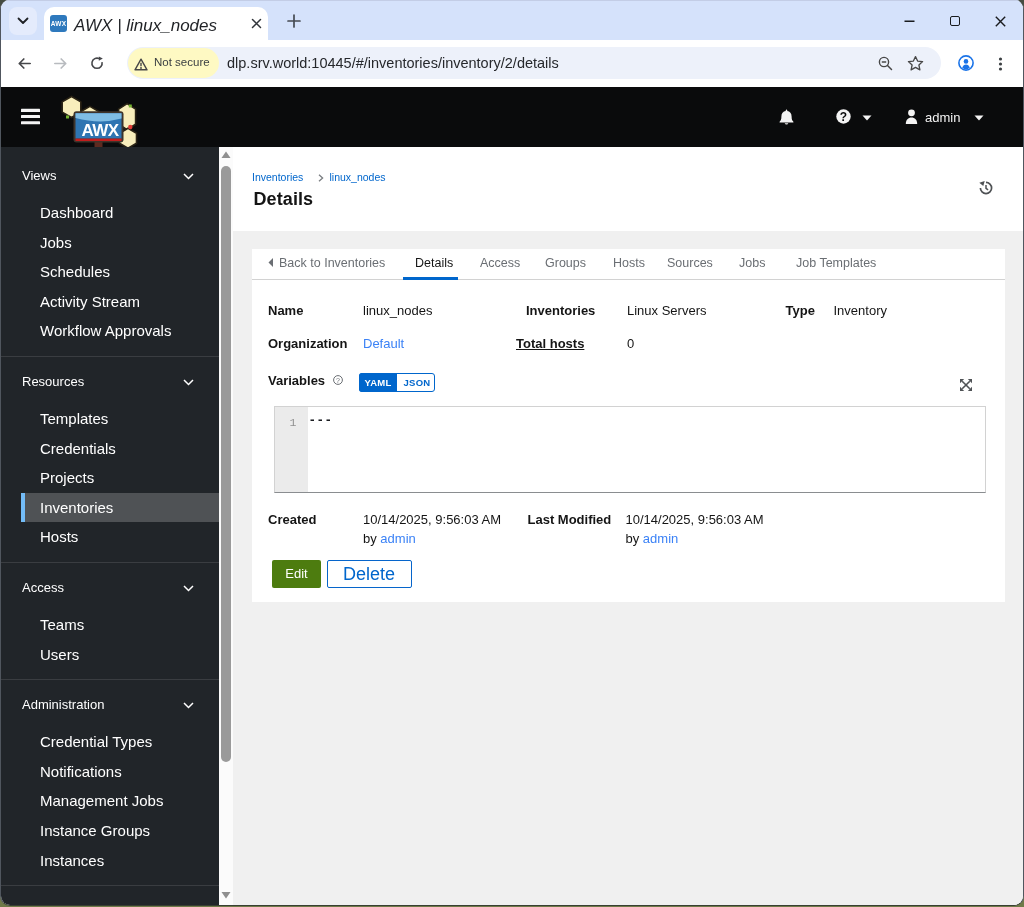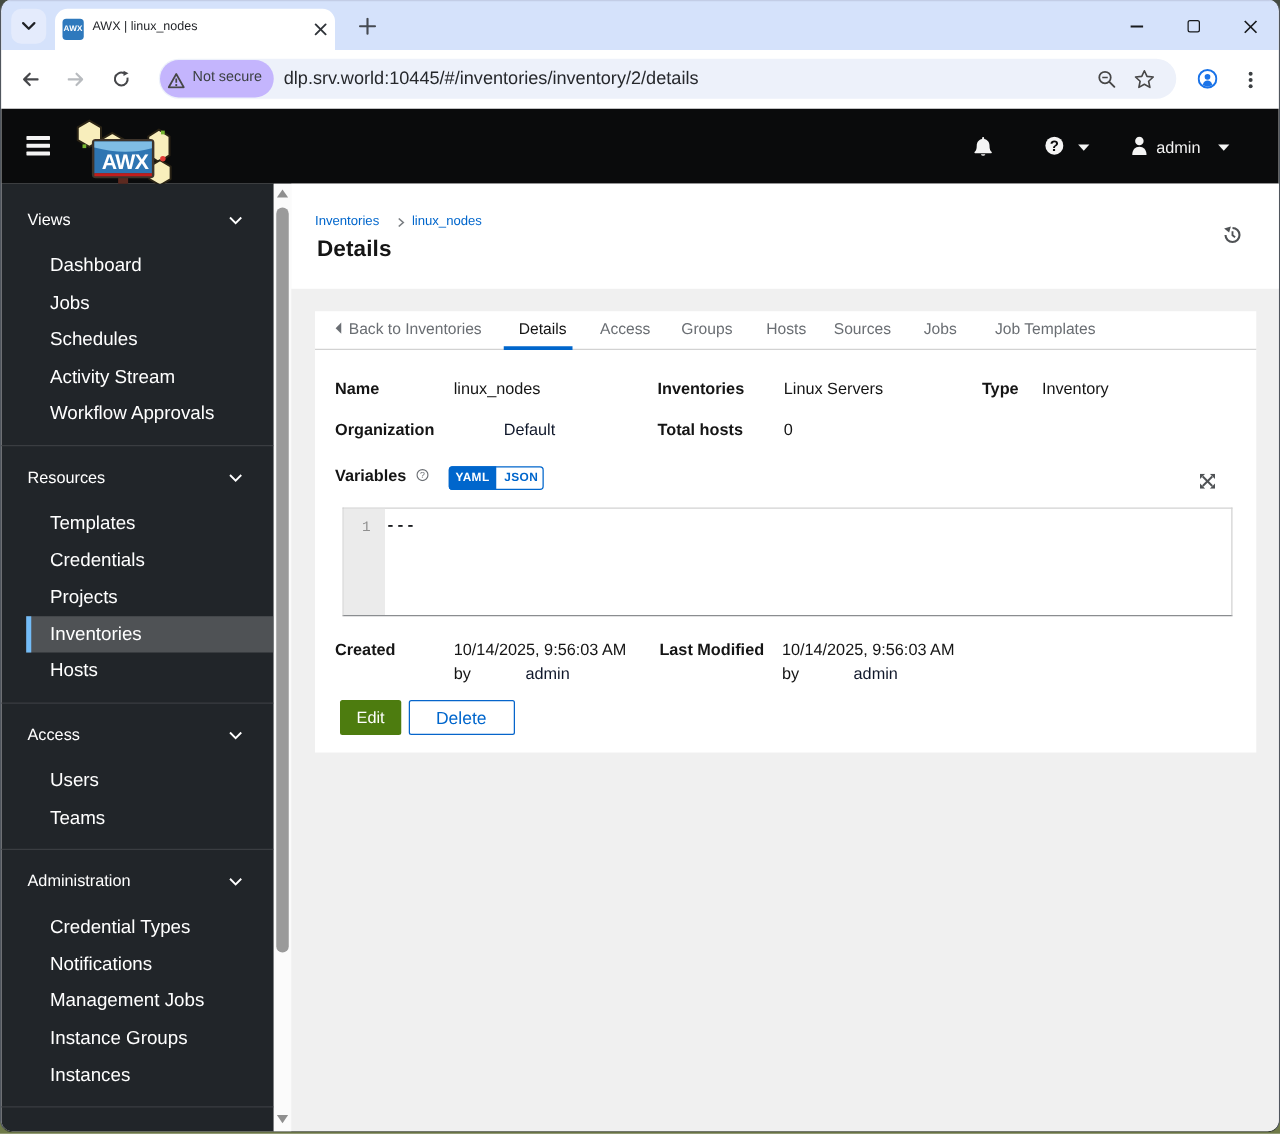--- a/index.html
+++ b/index.html
@@ -6,25 +6,25 @@
 html,body { width:1024px; height:907px; overflow:hidden; }
 body { background:linear-gradient(180deg,#454c42 0px,#454c42 5px,#6f7a48 12px,#6f7a48 100%); font-family:"Liberation Sans", sans-serif; position:relative; }
 #win { position:absolute; left:0; top:0; width:1024px; height:906px;
   border-radius:9px 9px 10px 10px; overflow:hidden; background:#fff;
   border-left:1px solid #50565e; border-right:1px solid #50565e; border-bottom:1px solid #383f32; }
 
 #tabstrip { position:absolute; left:0; top:0; width:100%; height:40px; background:#d5e2fb; border-top:1px solid #c3cde6;}
 #chevbtn { position:absolute; left:8px; top:6px; width:28px; height:28px; border-radius:8px; background:#e4ebfc; }
 #tab { position:absolute; left:43px; top:6px; width:224px; height:34px; background:#fff; border-radius:10px 10px 0 0; }
 #favicon { position:absolute; left:6px; top:8px; width:17px; height:17px; background:#2e79bd; border-radius:3px; color:#fff; font-weight:bold; font-size:6.5px; text-align:center; line-height:17px; letter-spacing:0.2px;}
-#tabtitle { position:absolute; left:30px; top:9px; font-size:10px; color:#1f2125; white-space:nowrap; }
+#tabtitle { position:absolute; left:30px; top:9px; font-size:17px; color:#1f2125; white-space:nowrap;font-style:italic; }
 
 #toolbar { position:absolute; left:0; top:40px; width:100%; height:47px; background:#fff; }
 #omnibox { position:absolute; left:126px; top:7px; width:814px; height:32px; border-radius:16px; background:#edf1fa; }
-#chip { position:absolute; left:1px; top:1px; width:91px; height:30px; background:#c4b5fd; border-radius:15px; }
+#chip { position:absolute; left:1px; top:1px; width:91px; height:30px; background:#fef9c3; border-radius:15px; }
 #chiptext { position:absolute; left:26px; top:8px; font-size:11.5px; color:#3c4043; white-space:nowrap; }
 #url { position:absolute; left:100px; top:7.5px; font-size:14.5px; color:#26282c; }
 
 #masthead { position:absolute; left:0; top:87px; width:100%; height:60px; background:#0a0b0c; }
 #admin { position:absolute; left:924px; top:23px; font-size:13px; color:#f3f3f3; }
 
 #page { position:absolute; left:0; top:147px; width:100%; height:758px; }
 #sidebar { position:absolute; left:0; top:0; width:218px; height:758px; background:#212529; }
 #navsb { position:absolute; left:218px; top:0; width:14px; height:759px; background:#fbfbfb; }
 #navsb .thumb { position:absolute; left:2px; top:19px; width:10px; height:596px; background:#9a9a9a; border-radius:5px; }
@@ -40,38 +40,38 @@
 .navgap { height:4px; }
 .navitem { height:29.6px; line-height:29.6px; padding-left:39px; color:#fff; font-size:15px; position:relative;}
 .navitem.cur { background:linear-gradient(90deg, rgba(0,0,0,0) 0px, rgba(0,0,0,0) 20px, #4f5255 20px); }
 .navitem.cur:before { content:""; position:absolute; left:20px; top:0; width:3.5px; height:100%; background:#73bcf7; }
 
 #card { position:absolute; left:19px; top:102px; width:753px; height:353px; background:#fff; }
 
 .abs { position:absolute; white-space:nowrap; }
 .lbl { font-weight:bold; color:#151515; font-size:13px; }
 .val { color:#151515; font-size:13px; }
-.lnk { color:#0f172a; font-size:13px;margin-left:40px; }
+.lnk { color:#3b82f6; font-size:13px; }
 
 #cardtabs { position:absolute; left:0; top:0; width:753px; height:31px; border-bottom:1px solid #d2d2d2; }
 .tabtx { position:absolute; top:7px; font-size:12.5px; color:#6a6e73; white-space:nowrap;}
 .tabtx.act { color:#151515; }
 #tabline { position:absolute; left:151px; top:28px; width:55px; height:3px; background:#0066cc; }
 
 #vartog { position:absolute; left:107px; top:124px; width:76px; height:19px; border:1px solid #0066cc; border-radius:3px; background:#fff; }
 #vartog .yaml { position:absolute; left:-1px; top:-1px; width:38px; height:19px; background:#0066cc; border-radius:3px 0 0 3px; color:#fff; font-size:9.5px; font-weight:bold; text-align:center; line-height:19px; letter-spacing:0.3px;}
 #vartog .json { position:absolute; left:38px; top:0px; width:38px; height:17px; color:#0066cc; font-size:9.5px; font-weight:bold; text-align:center; line-height:17px; letter-spacing:0.3px;}
 
 #editor { position:absolute; left:21.5px; top:157px; width:712px; height:87px; background:#fff;
   border:1px solid #d2d2d2; border-bottom:1px solid #8a8d90; }
 #gutter { position:absolute; left:0; top:0; width:33px; height:85px; background:#ebebeb; color:#909090; font-size:11.5px; font-family:"Liberation Mono",monospace; text-align:right; padding:9px 11px 0 0; }
 #yamltxt { position:absolute; left:34px; top:7px; font-family:"Liberation Mono",monospace; font-weight:bold; font-size:12.5px; color:#1b1d21; letter-spacing:0.5px;}
 
 #btnedit { position:absolute; left:20px; top:311px; width:49px; height:27.5px; background:#4d7c0f; color:#fff; font-size:13px; text-align:center; line-height:27.5px; border-radius:2px;}
-#btndel { position:absolute; left:74.5px; top:311px; width:85px; height:27.5px; background:#fff; color:#0066cc; font-size:14px; text-align:center; line-height:27.5px; border:1px solid #0665cb; border-radius:2px;}
+#btndel { position:absolute; left:74.5px; top:311px; width:85px; height:27.5px; background:#fff; color:#0066cc; font-size:18px; text-align:center; line-height:27.5px; border:1px solid #0665cb; border-radius:2px;}
 </style>
 </head>
 <body>
 <div id="win">
   <div id="tabstrip">
     <div id="chevbtn">
       <svg class="abs" style="left:8px;top:10px;" width="12" height="8" viewBox="0 0 12 8">
           <path d="M1.5 1.5 L6 6 L10.5 1.5" fill="none" stroke="#1f2125" stroke-width="1.8" stroke-linecap="round" stroke-linejoin="round"></path>
         </svg>
     </div>
@@ -204,22 +204,22 @@
         <div class="navitem">Credentials</div>
         <div class="navitem">Projects</div>
         <div class="navitem cur">Inventories</div>
         <div class="navitem">Hosts</div>
       </div>
       <div class="navsec">
         <div class="navhead">Access<svg width="11" height="7" viewBox="0 0 11 7">
               <path d="M1 1 L5.5 5.5 L10 1" fill="none" stroke="#fff" stroke-width="1.5"></path>
             </svg></div>
         <div class="navgap"></div>
+        <div class="navitem">Teams</div>
         <div class="navitem">Users</div>
-        <div class="navitem">Teams</div>
       </div>
       <div class="navsec">
         <div class="navhead">Administration<svg width="11" height="7" viewBox="0 0 11 7">
               <path d="M1 1 L5.5 5.5 L10 1" fill="none" stroke="#fff" stroke-width="1.5"></path>
             </svg></div>
         <div class="navgap"></div>
         <div class="navitem">Credential Types</div>
         <div class="navitem">Notifications</div>
         <div class="navitem">Management Jobs</div>
         <div class="navitem">Instance Groups</div>
@@ -265,21 +265,21 @@
           <div id="tabline"></div>
         </div>
         <span class="abs lbl" style="left:16px;top:54px;">Name</span>
         <span class="abs val" style="left:111px;top:54px;">linux_nodes</span>
         <span class="abs lbl" style="left:274px;top:54px;">Inventories</span>
         <span class="abs val" style="left:375px;top:54px;">Linux Servers</span>
         <span class="abs lbl" style="left:533.5px;top:54px;">Type</span>
         <span class="abs val" style="left:581.5px;top:54px;">Inventory</span>
         <span class="abs lbl" style="left:16px;top:87px;">Organization</span>
         <span class="abs lnk" style="left:111px;top:87px;">Default</span>
-        <span class="abs lbl" style="left:274px;top:87px;">Total hosts</span>
+        <span class="abs lbl" style="left:264px;top:87px;text-decoration:underline;">Total hosts</span>
         <span class="abs val" style="left:375px;top:87px;">0</span>
         <span class="abs lbl" style="left:16px;top:124px;">Variables</span>
         <svg class="abs" style="left:81px;top:126px;" width="10" height="10" viewBox="0 0 10 10">
             <circle cx="5" cy="5" r="4.4" fill="none" stroke="#6a6e73" stroke-width="1"></circle>
             <text x="5" y="7.6" font-size="7" fill="#6a6e73" text-anchor="middle" font-family="Liberation Sans">?</text>
           </svg>
         <div id="vartog">
             <div class="yaml">YAML</div>
             <div class="json">JSON</div>
           </div>

